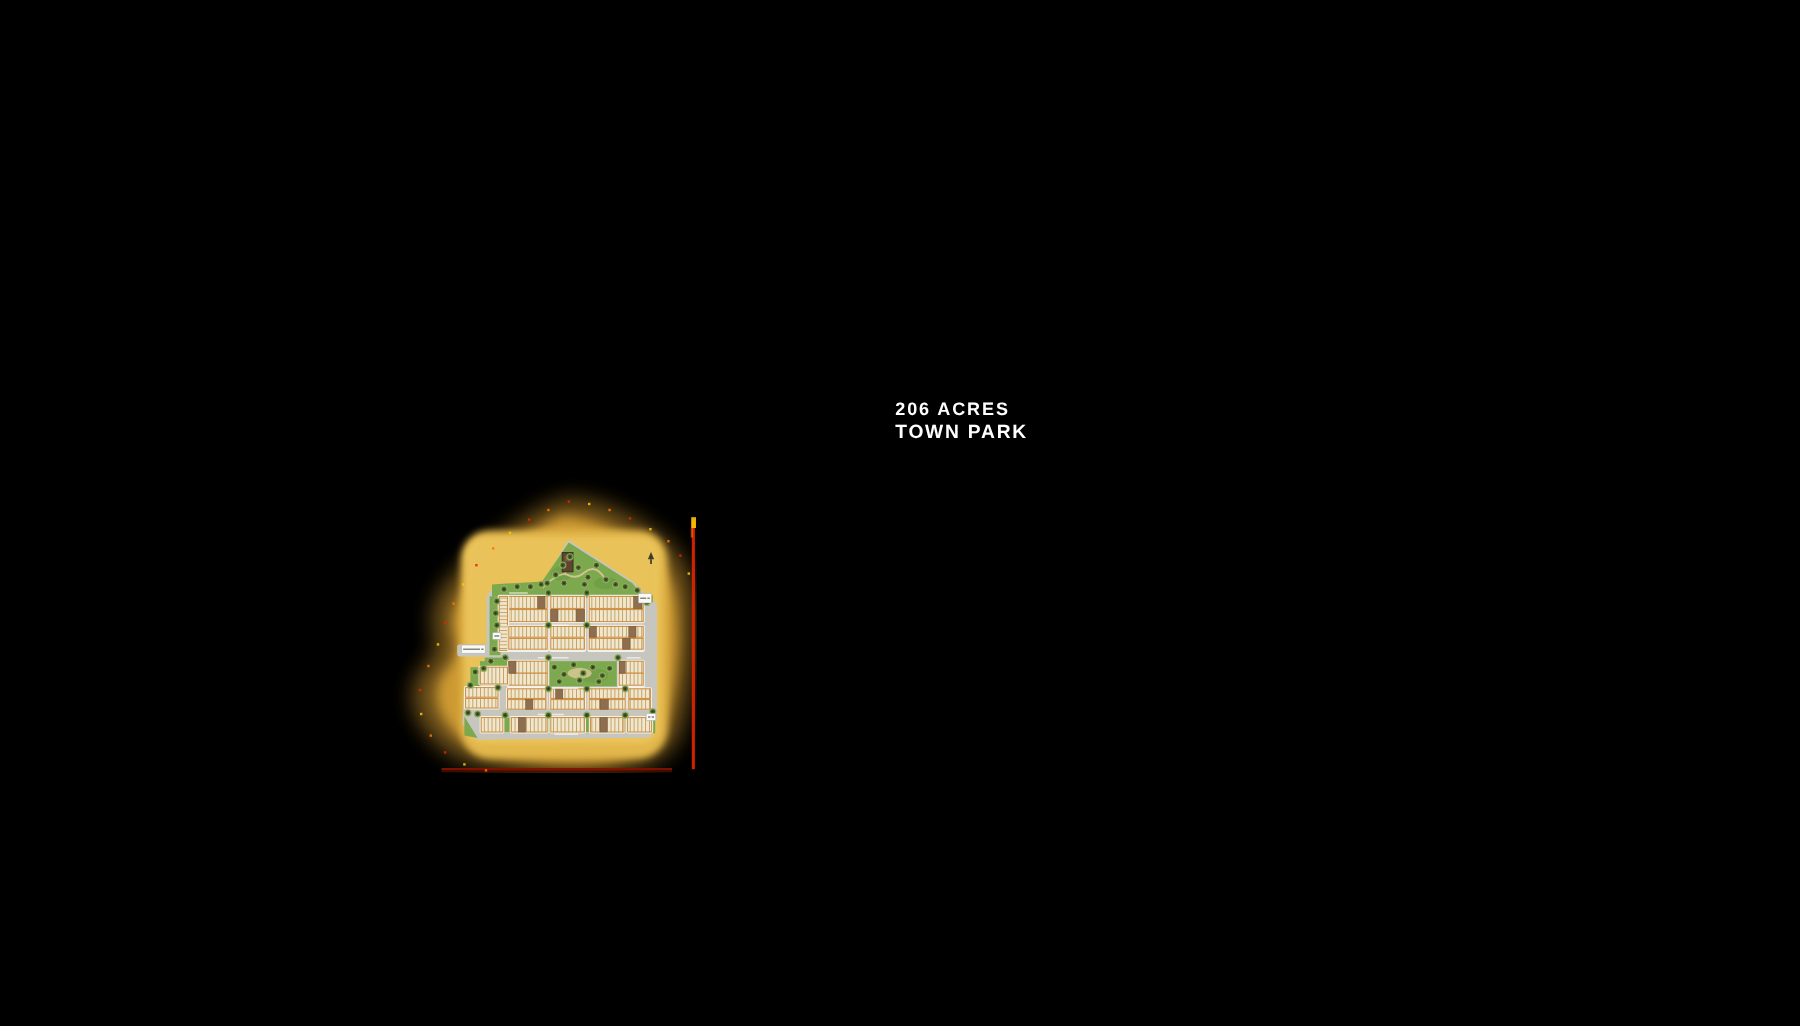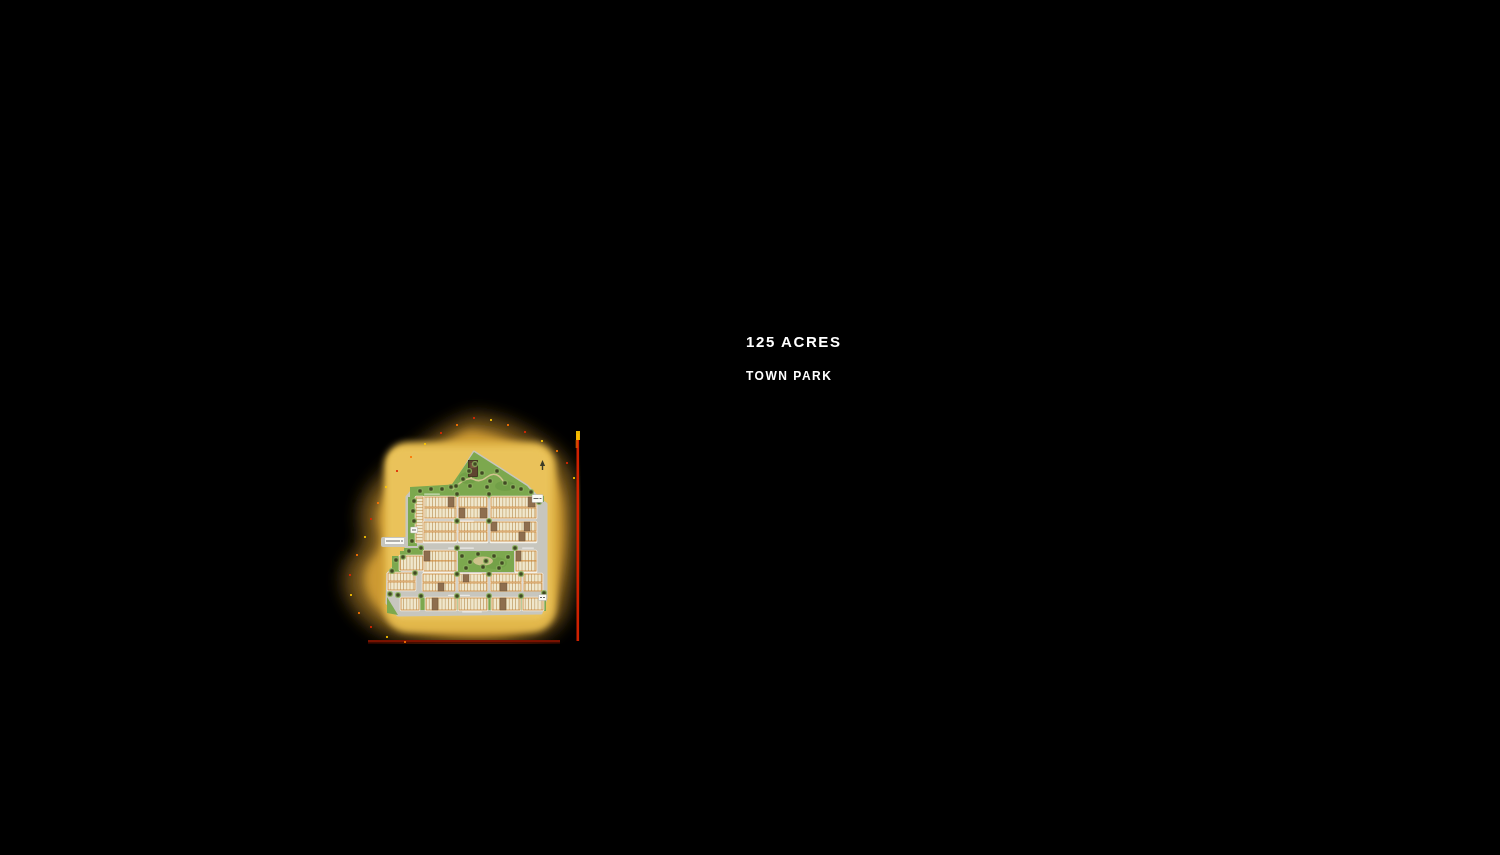--- a/index.html
+++ b/index.html
@@ -16,22 +16,22 @@
   }
   .plan-wrap svg{display:block;width:330px;height:290px;}
   .callout{
     position:absolute;left:746px;top:333px;
     color:#fff;
   }
   .callout .acreage{
     font-size:15px;font-weight:bold;letter-spacing:1.6px;line-height:17px;
   }
   .callout .parkname{
-    font-size:12px;font-weight:bold;letter-spacing:1.5px;line-height:13px;
-    margin-top:20px;
+    font-size:16px;font-weight:bold;letter-spacing:1.5px;line-height:13px;
+    margin-top:4px;
   }
 </style>
 </head>
 <body>
 
 <div class="stage">
 
   <div class="plan-wrap">
     <svg viewBox="315 385 330 290" xmlns="http://www.w3.org/2000/svg">
       <defs>
@@ -459,17 +459,17 @@
         </g>
 
       <g id="north-arrow">
           <polygon points="542.5,460 545.1,466 539.9,466" fill="#3C3C28"></polygon>
           <rect x="541.8" y="466" width="1.4" height="4" fill="#3C3C28"></rect>
         </g>
     </svg>
   </div>
 
   <div class="callout">
-    <div class="acreage">125 ACRES</div>
+    <div class="acreage">206 ACRES</div>
     <div class="parkname">TOWN PARK</div>
   </div>
 
 </div>
 
 </body></html>

